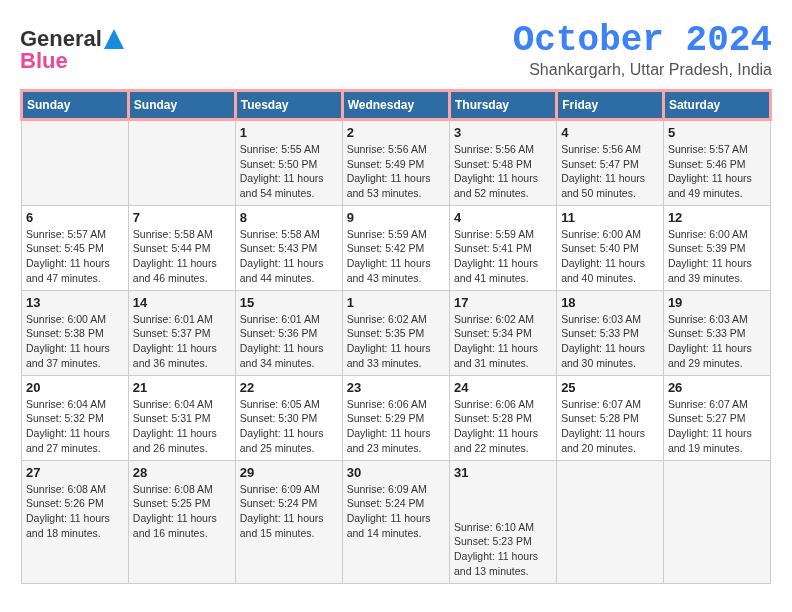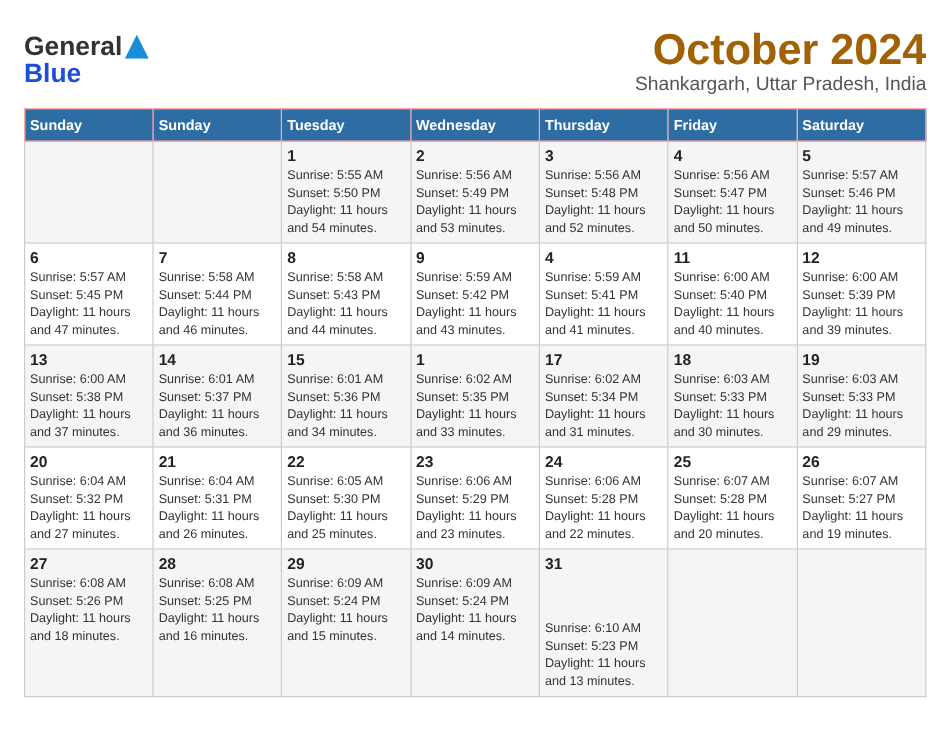--- a/index.html
+++ b/index.html
@@ -19,39 +19,40 @@
     .logo {
       display: flex;
       flex-direction: column;
       align-items: flex-start;
     }
     .logo-line1 { display: flex; align-items: center; }
     .title-area { text-align: right; }
     .month-title {
       font-size: 36px;
       font-weight: bold;
-      color: #a16207;
+      color: #3b82f6;
+      font-family: Liberation Mono, monospace;
     }
     .subtitle {
       font-size: 16px;
       color: #555;
       font-weight: normal;
     }
     table {
       width: 100%;
       border-collapse: collapse;
       font-size: 11px;
     }
     thead tr th {
       background-color: #2e6da4;
       color: #fff;
       padding: 6px 4px;
       text-align: left;
       font-size: 12px;
-      border: 1px solid #fca5a5;
+      border: 3px solid #fca5a5;
     }
     tbody tr td {
       border: 1px solid #ccc;
       vertical-align: top;
       padding: 4px;
       height: 85px;
       width: 108px;
     }
     tbody tr:nth-child(odd) td {
       background-color: #f5f5f5;
@@ -76,21 +77,21 @@
 <body>
 
 <div class="header">
   <div class="logo">
     <div class="logo-line1">
       <span style="font-size:22px;font-weight:bold;color:#333;">General</span>
       <svg width="20" height="20" viewBox="0 0 20 20" style="margin-left:2px;">
         <polygon points="0,20 10,0 20,20" fill="#1a8cdc"></polygon>
       </svg>
     </div>
-    <span style="font-size:22px;font-weight:bold;color:#1d4ed8;display:block;margin-top:-4px;">Blue</span>
+    <span style="font-size:22px;font-weight:bold;color:#ec4899;display:block;margin-top:-4px;">Blue</span>
   </div>
   <div class="title-area">
     <div class="month-title">October 2024</div>
     <div class="subtitle">Shankargarh, Uttar Pradesh, India</div>
   </div>
 </div>
 
 <table>
   <thead>
     <tr>

